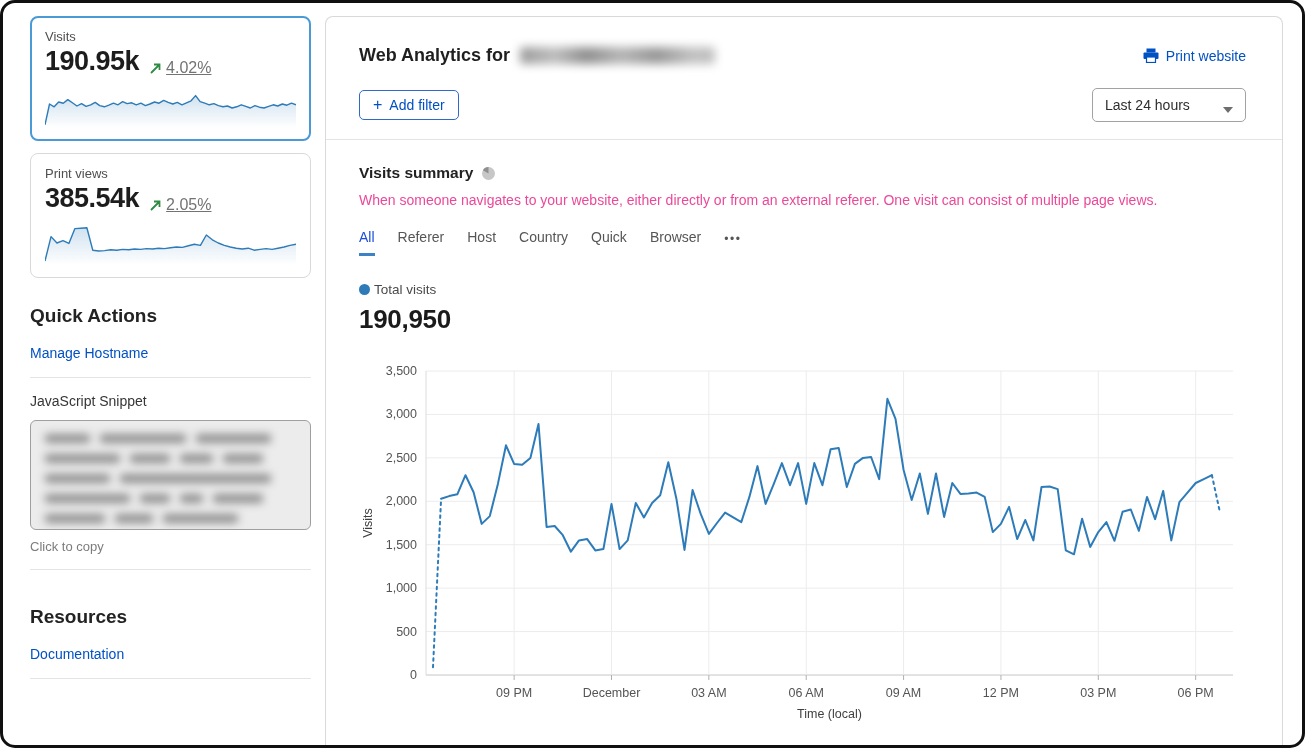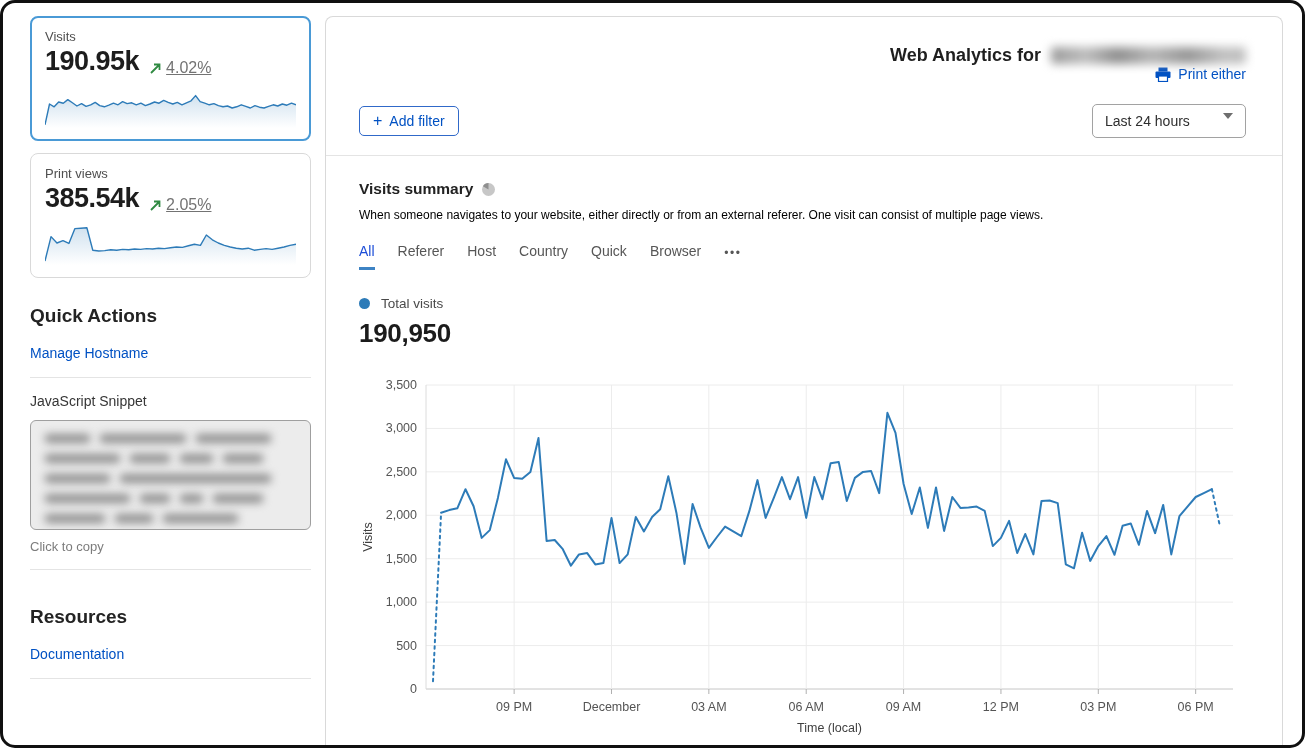--- a/index.html
+++ b/index.html
@@ -20,47 +20,47 @@
   .side-link { display:inline-block; font-size:14px; color:#0051c3; text-decoration:none; margin-top:18px; cursor:pointer; }
   .side-divider { border:none; border-top:1px solid #e4e4e4; margin:15px 0 0; }
   .snippet-label { font-size:14px; color:#363636; margin-top:15px; }
   .snippet-box { margin-top:11px; height:110px; background:#ececec; border:1px solid #9f9f9f; border-radius:6px; padding:13px 14px; overflow:hidden; cursor:pointer; }
   .blur-row { display:flex; gap:10px; margin-bottom:11px; }
   .blur-seg { height:9px; border-radius:3px; background:#8f8f8f; filter:blur(4px); }
   .click-to-copy { font-size:13px; color:#7c7c7c; margin-top:9px; }
 
   
   .main-card { flex:1; margin:13px 21px 0 0; border:1px solid #d9d9d9; border-bottom:none; border-radius:8px 8px 0 0; padding:28px 36px 0 33px; background:#fff; }
-  .hdr-row { display:flex; justify-content:space-between; align-items:flex-end;flex-direction:column; }
+  .hdr-row { display:flex; justify-content:space-between; align-items:center; }
   .hdr-title { display:flex; align-items:center; gap:10px; }
   .hdr-title h1 { font-size:18px; font-weight:bold; color:#1f1f1f; margin:0; }
   .blur-domain { width:195px; height:17px; border-radius:3px; filter:blur(5px);
      background:linear-gradient(90deg,#9a9a9a 0%,#bdbdbd 18%,#8e8e8e 34%,#b5b5b5 52%,#969696 70%,#c0c0c0 88%); }
   .print-link { display:inline-flex; align-items:center; gap:7px; color:#0051c3; font-size:14px; text-decoration:none; cursor:pointer; }
 
   .filter-row { display:flex; justify-content:space-between; align-items:center; margin-top:22px; }
   .add-filter-btn { display:inline-flex; align-items:center; gap:7px; border:1px solid #3069c9; background:#fff; color:#0051c3;
      font-size:14px; font-family:inherit; border-radius:5px; padding:6px 13px; cursor:pointer; }
   .plus-glyph { font-size:16px; line-height:10px; }
-  .time-select { display:inline-flex; justify-content:space-between; align-items:flex-start; width:154px; border:1px solid #a2a2a2;
+  .time-select { display:inline-flex; justify-content:space-between; align-items:flex-end; width:154px; border:1px solid #a2a2a2;
      border-radius:5px; padding:8px 12px; font-size:14px; color:#2e2e2e; cursor:pointer; background:#fff; }
   .caret-down { width:0; height:0; border-left:5px solid transparent; border-right:5px solid transparent; border-top:6px solid #6e6e6e; }
 
   .hdr-divider { border:none; border-top:1px solid #e4e4e4; margin:17px -36px 0 -33px; }
 
   .summary-title-row { display:flex; align-items:center; gap:8px; margin-top:24px; }
   .summary-title { font-size:15.5px; font-weight:bold; color:#222; margin:0; }
-  .summary-desc { font-size:12px; color:#000000; margin:10px 0 0; }
+  .summary-desc { font-size:14px; color:#ec4899; margin:10px 0 0; }
 
   .tabs { display:flex; align-items:flex-end; gap:23px; margin-top:21px; font-size:14px; color:#565656; }
   .tab { padding-bottom:8px; cursor:pointer; border-bottom:3px solid transparent; }
   .tab.active { color:#1d4ed8; border-bottom:3px solid #3d83c4; }
   .tab-more { padding-bottom:10px; cursor:pointer; letter-spacing:1.5px; font-size:12px; color:#565656; }
 
-  .legend-row { display:flex; align-items:center; gap:11px; margin-top:26px; cursor:pointer; }
+  .legend-row { display:flex; align-items:center; gap:4px; margin-top:26px; cursor:pointer; }
   .legend-dot { width:11px; height:11px; border-radius:50%; background:#2d7bb8; }
   .legend-label { font-size:13.5px; color:#4a4a4a; }
   .total-value { font-size:26px; font-weight:bold; color:#1b1b1b; margin-top:7px; letter-spacing:-0.3px; }
 
   .chart-wrap { margin-top:22px; }
   .chart-wrap svg { display:block; }
   .tick { font-size:12.5px; fill:#545454; font-family:"Liberation Sans",sans-serif; }
   .axis-label { font-size:12.5px; fill:#3f3f3f; font-family:"Liberation Sans",sans-serif; }
 </style>
 </head>
@@ -164,21 +164,21 @@
       <div class="hdr-title">
         <h1>Web Analytics for</h1>
         <span class="blur-domain"></span>
       </div>
       <a class="print-link">
         <svg width="16" height="15" viewBox="0 0 16 15">
           <rect x="3.5" y="0.5" width="9" height="4" fill="#0051c3"></rect>
           <rect x="0.5" y="4.5" width="15" height="6.5" rx="1" fill="#0051c3"></rect>
           <rect x="3.5" y="9" width="9" height="5.5" fill="#fff" stroke="#0051c3" stroke-width="1.2"></rect>
         </svg>
-        <span>Print either</span>
+        <span>Print website</span>
       </a>
     </div>
 
     <div class="filter-row">
       <button class="add-filter-btn">
         <span class="plus-glyph">+</span>
         <span>Add filter</span>
       </button>
       <div class="time-select">
         <span>Last 24 hours</span>

